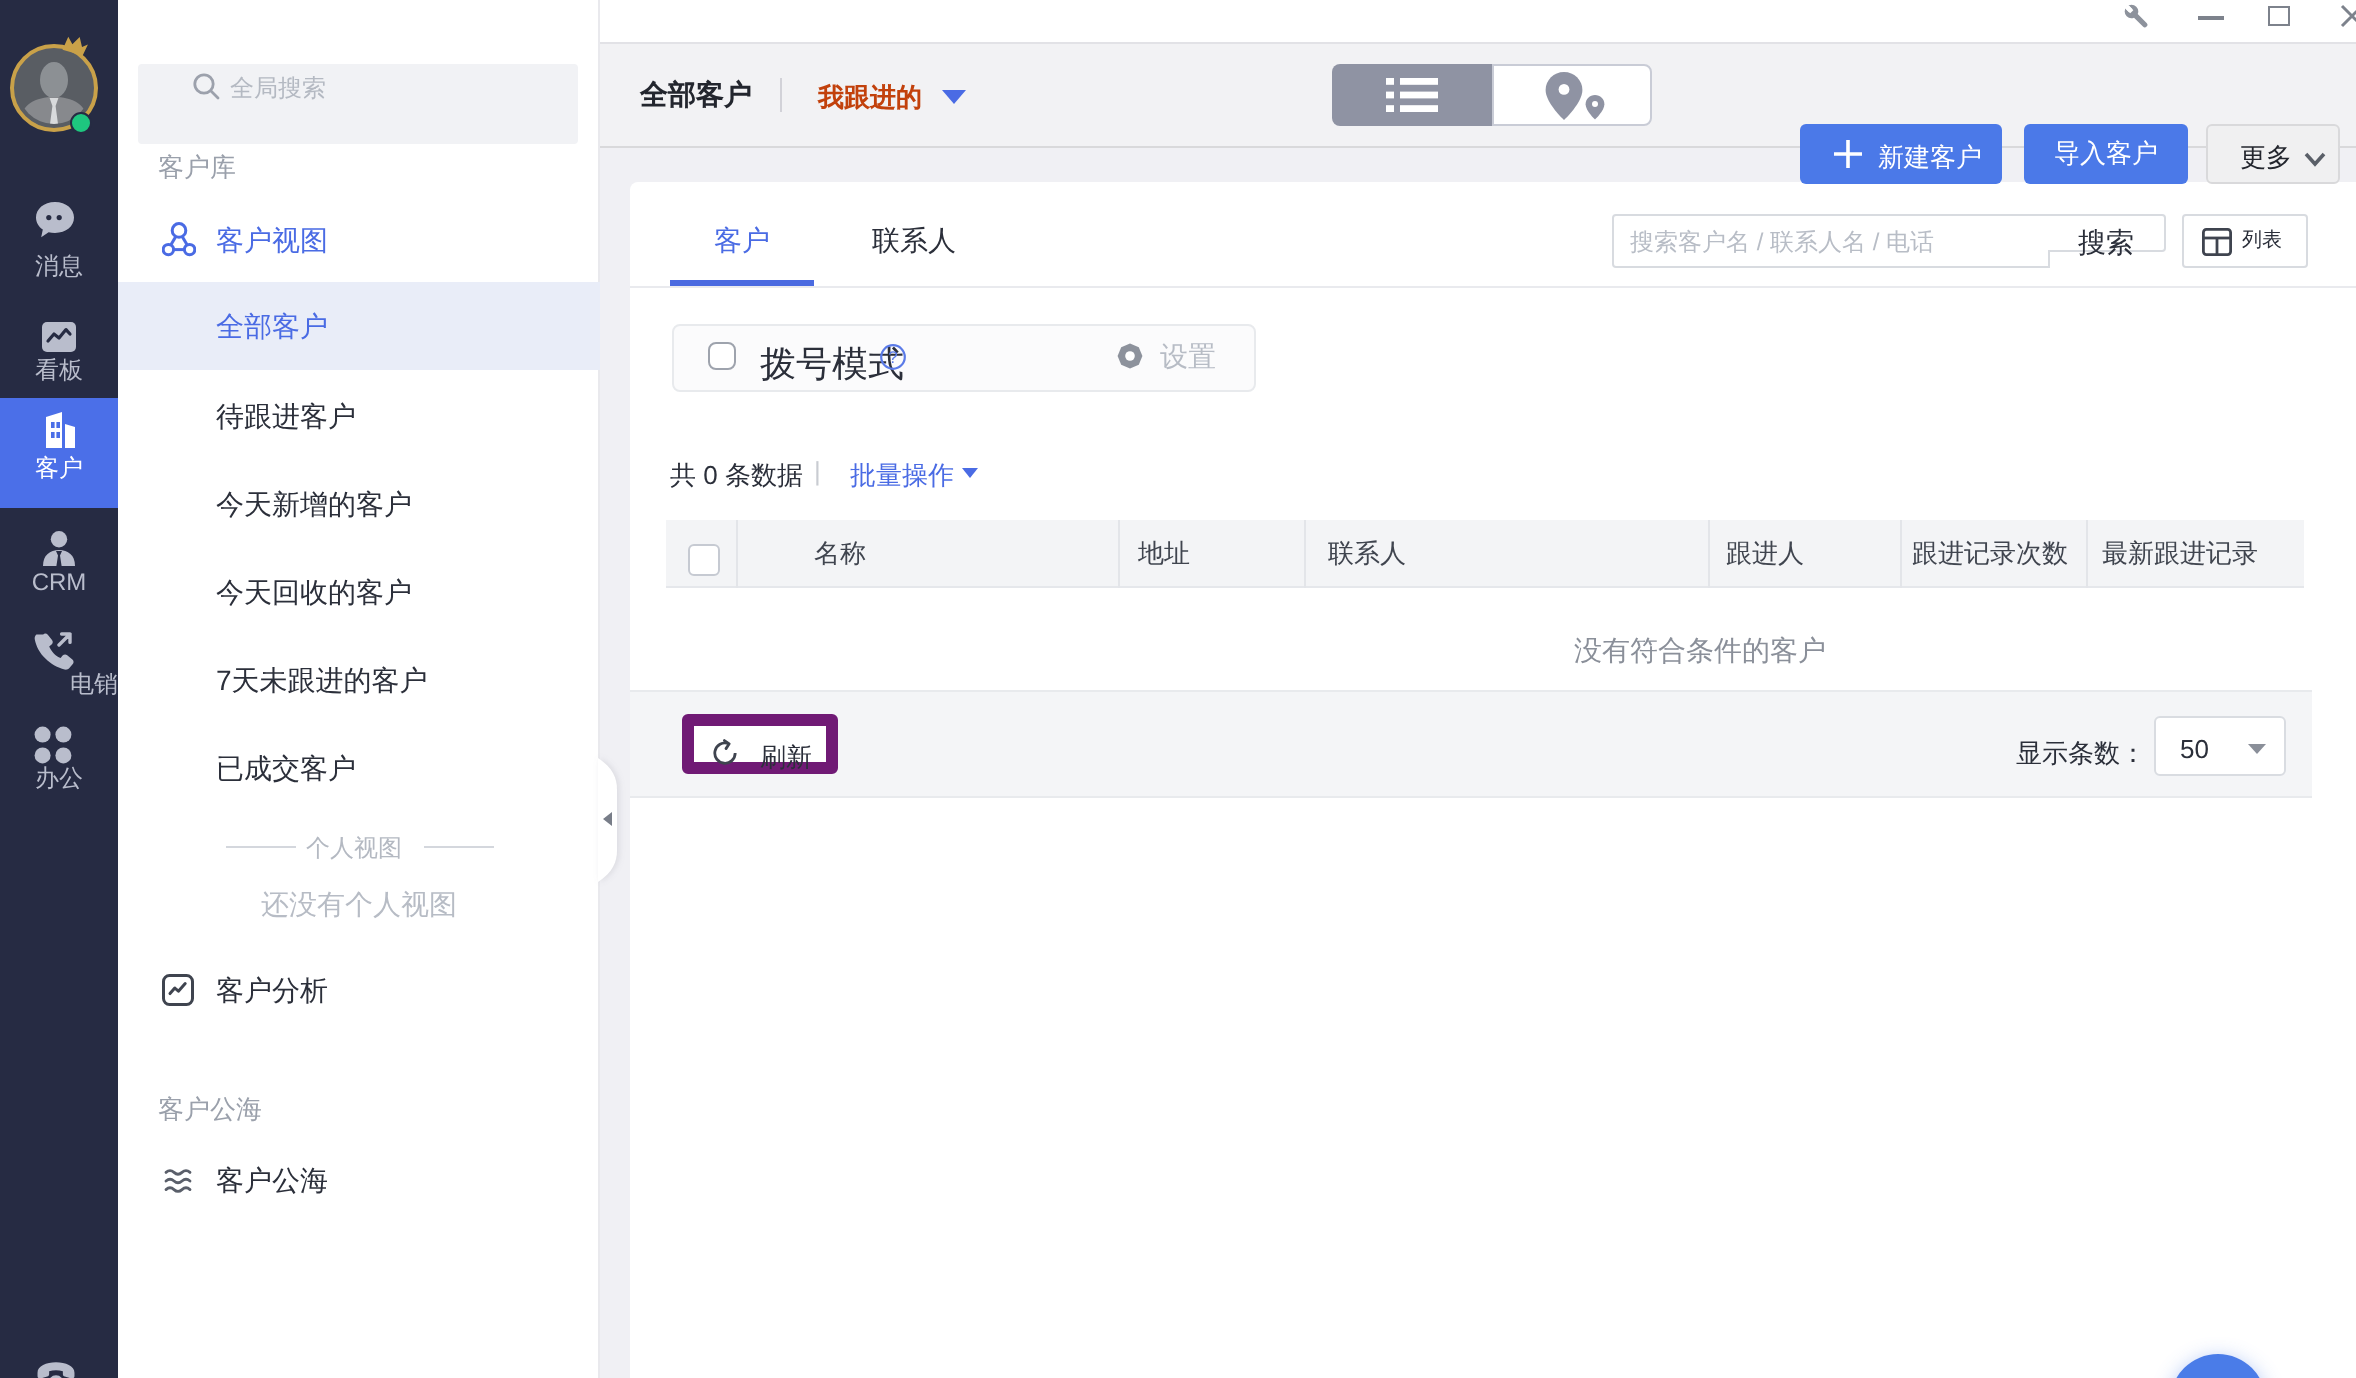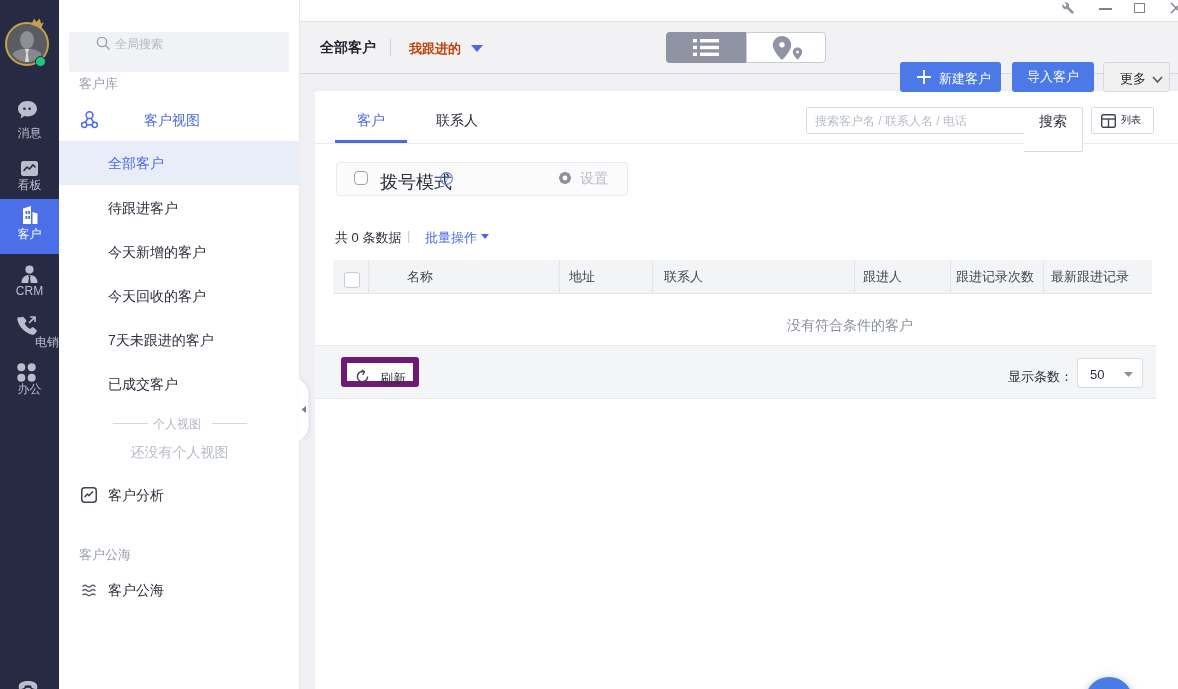--- a/index.html
+++ b/index.html
@@ -110,21 +110,21 @@
     <div id="card">
 
       <div style="position:absolute;left:42px;top:21px;font-size:14px;color:#4a6be4;">客户</div>
       <div style="position:absolute;left:121px;top:21px;font-size:14px;color:#2b2f3a;">联系人</div>
       <div id="tabline"></div>
       <div id="tabul"></div>
 
       <div style="position:absolute;left:491px;top:16.5px;width:219px;height:27px;border:1px solid #d8dbe0;border-radius:2px 0 0 2px;background:#fff;">
         <span style="position:absolute;left:8px;top:5px;font-size:12px;color:#b8bdc6;">搜索客户名 / 联系人名 / 电话</span>
       </div>
-      <div style="position:absolute;left:709px;top:16.5px;width:59px;height:45px;border:1px solid #d8dbe0;border-left:none;border-radius:0 2px 2px 0;background:#fff;text-align:center;line-height:26px;font-size:14px;color:#2b2f3a;">搜索</div>
+      <div style="position:absolute;left:709px;top:16.5px;width:59px;height:19px;border:1px solid #d8dbe0;border-left:none;border-radius:0 2px 2px 0;background:#fff;text-align:center;line-height:26px;font-size:14px;color:#2b2f3a;">搜索</div>
       <div style="position:absolute;left:776px;top:16.5px;width:63px;height:27px;border:1px solid #d8dbe0;border-radius:2px;background:#fff;">
         <svg style="position:absolute;left:9px;top:6px;" width="15" height="14" viewBox="0 0 15 14">
             <rect x="0.7" y="0.7" width="13.6" height="12.6" rx="1.5" fill="none" stroke="#3f444f" stroke-width="1.4"></rect>
             <line x1="0.7" y1="5" x2="14.3" y2="5" stroke="#3f444f" stroke-width="1.4"></line>
             <line x1="7.5" y1="5" x2="7.5" y2="13.3" stroke="#3f444f" stroke-width="1.4"></line>
           </svg>
         <span style="position:absolute;left:29px;top:5px;font-size:10px;color:#2b2f3a;">列表</span>
       </div>
 
       <div style="position:absolute;left:21px;top:71.5px;width:292px;height:34px;background:#fbfbfc;border:1px solid #e8eaed;border-radius:4px;">
@@ -256,21 +256,21 @@
     <div id="sbsearch">
       <svg style="position:absolute;left:27px;top:4px;" width="14" height="14" viewBox="0 0 14 14">
           <circle cx="6" cy="6" r="4.6" fill="none" stroke="#9ca1ac" stroke-width="1.4"></circle>
           <line x1="9.5" y1="9.5" x2="13" y2="13" stroke="#9ca1ac" stroke-width="1.4" stroke-linecap="round"></line>
         </svg>
       <span class="ph">全局搜索</span>
     </div>
 
     <div class="sblabel" style="top:75px;">客户库</div>
 
-    <div class="sbitem" style="top:98px;color:#4a6be4;padding-left:36px;">
+    <div class="sbitem" style="top:98px;color:#4a6be4;">
       <svg style="position:absolute;left:22px;top:13px;" width="17" height="18" viewBox="0 0 17 18">
           <circle cx="8.5" cy="4.2" r="3.4" fill="none" stroke="#4a6be4" stroke-width="1.5"></circle>
           <circle cx="3.2" cy="13.8" r="2.6" fill="none" stroke="#4a6be4" stroke-width="1.5"></circle>
           <circle cx="13.8" cy="13.8" r="2.6" fill="none" stroke="#4a6be4" stroke-width="1.5"></circle>
           <line x1="6.9" y1="7.2" x2="4.4" y2="11.5" stroke="#4a6be4" stroke-width="1.5"></line>
           <line x1="10.1" y1="7.2" x2="12.6" y2="11.5" stroke="#4a6be4" stroke-width="1.5"></line>
           <line x1="5.8" y1="13.8" x2="11.2" y2="13.8" stroke="#4a6be4" stroke-width="1.5"></line>
         </svg>
       <span class="t">客户视图</span>
     </div>

